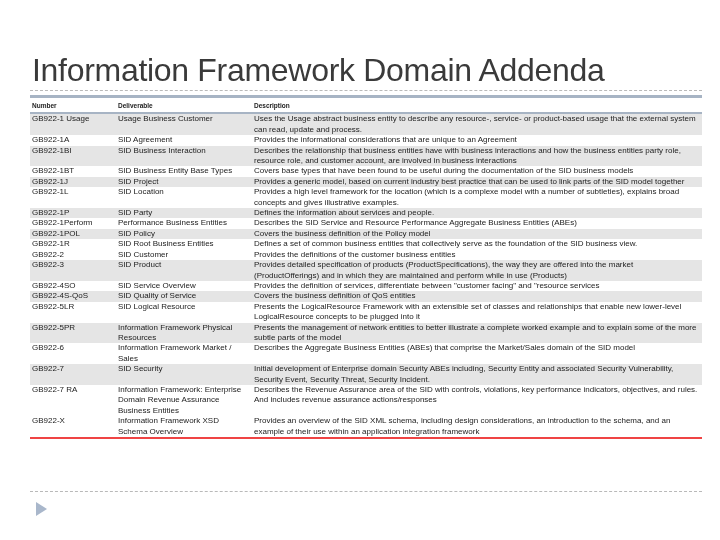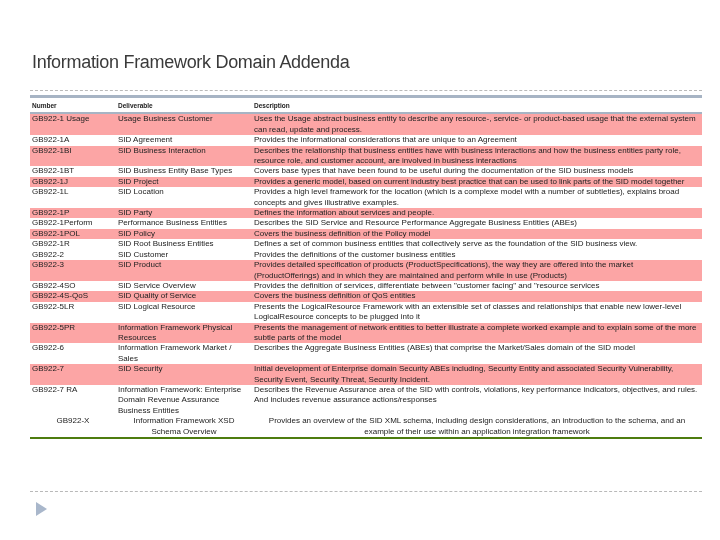--- a/index.html
+++ b/index.html
@@ -1,24 +1,24 @@
 <!DOCTYPE html>
 <html><head>
 <meta charset="utf-8">
 <style>
   html, body { margin:0; padding:0; background:#ffffff; }
   body { width:720px; height:540px; position:relative; overflow:hidden; font-family:"Liberation Sans", sans-serif; color:#222; }
-  .title { position:absolute; left:32px; top:52px; font-size:18px; color:#3a3a3a; letter-spacing:-0.3px; white-space:nowrap; }
+  .title { position:absolute; left:32px; top:52px; font-size:32px; color:#3a3a3a; letter-spacing:-0.3px; white-space:nowrap; }
   .dash-top { position:absolute; left:30px; top:90px; width:672px; border-top:1px dashed #b9b9b9; }
   .dash-bot { position:absolute; left:30px; top:491px; width:672px; border-top:1px dashed #b9b9b9; }
   .table { position:absolute; left:30px; top:95px; width:672px; border-collapse:collapse; font-size:8px; }
   .table td, .table th { padding:0 2px; vertical-align:top; line-height:10.4px; text-align:left; }
   .table th { font-size:6.5px; font-weight:bold; color:#222; padding-top:3px; padding-bottom:1px; border-top:3px solid #a7b4c4; border-bottom:2px solid #a7b4c4; }
-  .table tr.alt td { background:#fca5a5; }
-  .table tr.last td { border-bottom:2px solid #4d7c0f;text-align:center; }
+  .table tr.alt td { background:#e5e5e5; }
+  .table tr.last td { border-bottom:2px solid #ef4444; }
   .c1 { width:82px; } .c2 { width:132px; }
   .arrow { position:absolute; left:36px; top:502px; width:0; height:0; border-top:7px solid transparent; border-bottom:7px solid transparent; border-left:11px solid #a9b7cb; }
 </style>
 </head>
 <body>
 
 <div class="title">Information Framework Domain Addenda</div>
 <div class="dash-top"></div>
 
 <table class="table">

